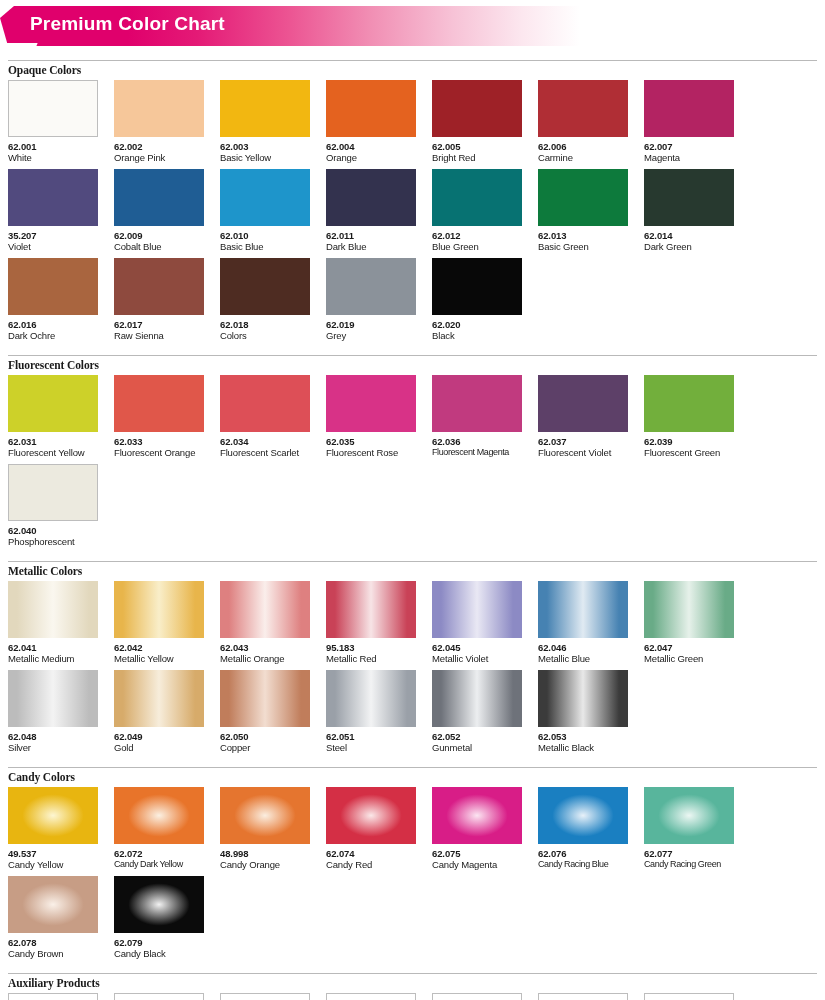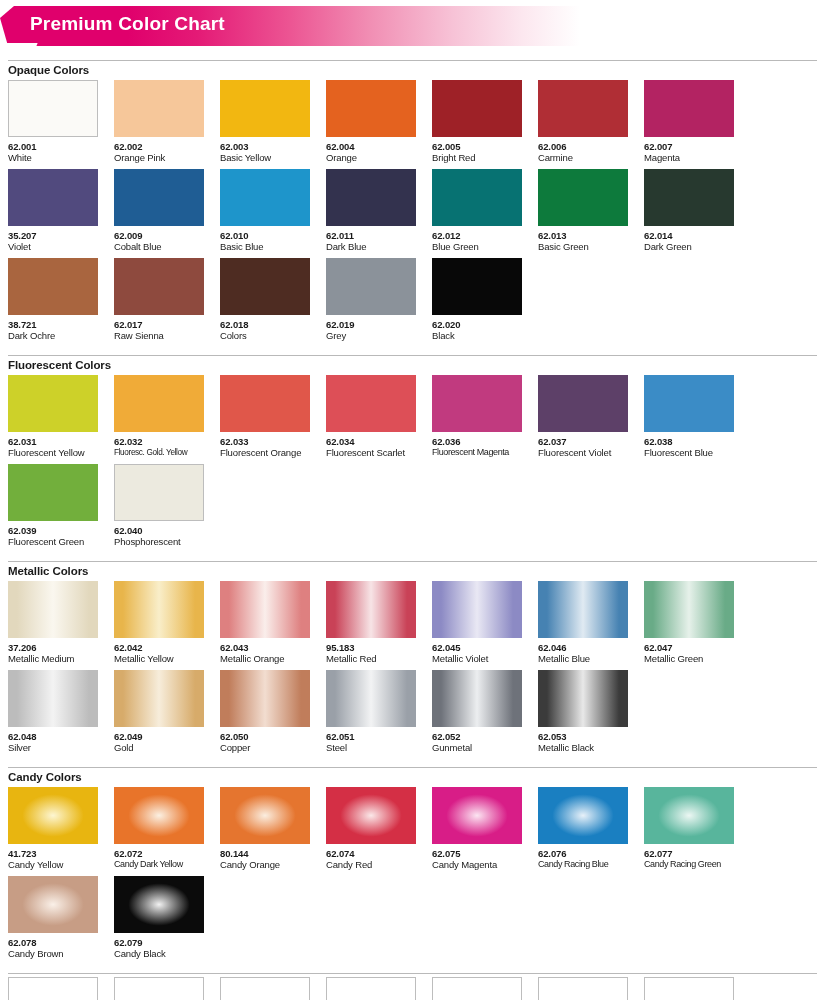--- a/index.html
+++ b/index.html
@@ -76,20 +76,21 @@
     background: #b9b9b9;
     width: 809px;
     margin-bottom: 3px;
   }
   .section-title {
     font-size: 11.5px;
     font-weight: bold;
     color: #1a1a1a;
     margin: 0 0 4px 0;
     letter-spacing: -0.1px;
+    font-family: Liberation Serif, serif;
   }
 
   .grid {
     display: flex;
     flex-wrap: wrap;
     gap: 0 1px;
   }
   .cell {
     width: 104px;
     margin-right: 1px;
@@ -206,21 +207,21 @@
           <div class="code">62.013</div>
           <div class="cname">Basic Green</div>
         </div>
         <div class="cell">
           <div class="swatch" style="background: rgb(39, 57, 47);"></div>
           <div class="code">62.014</div>
           <div class="cname">Dark Green</div>
         </div>
         <div class="cell">
           <div class="swatch" style="background: rgb(169, 101, 63);"></div>
-          <div class="code">38.721</div>
+          <div class="code">62.016</div>
           <div class="cname">Dark Ochre</div>
         </div>
         <div class="cell">
           <div class="swatch" style="background: rgb(142, 74, 62);"></div>
           <div class="code">62.017</div>
           <div class="cname">Raw Sienna</div>
         </div>
         <div class="cell">
           <div class="swatch" style="background: rgb(78, 44, 34);"></div>
           <div class="code">62.018</div>
@@ -241,68 +242,63 @@
     <div class="section">
       <div class="section-rule"></div>
       <div class="section-title">Fluorescent Colors</div>
       <div class="grid">
         <div class="cell">
           <div class="swatch" style="background: rgb(205, 209, 41);"></div>
           <div class="code">62.031</div>
           <div class="cname">Fluorescent Yellow</div>
         </div>
         <div class="cell">
-          <div class="swatch" style="background: rgb(240, 171, 56);"></div>
-          <div class="code">62.032</div>
-          <div class="cname tight">Fluoresc. Gold. Yellow</div>
-        </div>
-        <div class="cell">
           <div class="swatch" style="background: rgb(224, 87, 74);"></div>
           <div class="code">62.033</div>
           <div class="cname">Fluorescent Orange</div>
         </div>
         <div class="cell">
           <div class="swatch" style="background: rgb(221, 79, 87);"></div>
           <div class="code">62.034</div>
           <div class="cname">Fluorescent Scarlet</div>
         </div>
         <div class="cell">
+          <div class="swatch" style="background: rgb(216, 50, 135);"></div>
+          <div class="code">62.035</div>
+          <div class="cname">Fluorescent Rose</div>
+        </div>
+        <div class="cell">
           <div class="swatch" style="background: rgb(193, 58, 127);"></div>
           <div class="code">62.036</div>
           <div class="cname semi-tight">Fluorescent Magenta</div>
         </div>
         <div class="cell">
           <div class="swatch" style="background: rgb(93, 64, 104);"></div>
           <div class="code">62.037</div>
           <div class="cname">Fluorescent Violet</div>
-        </div>
-        <div class="cell">
-          <div class="swatch" style="background: rgb(59, 140, 198);"></div>
-          <div class="code">62.038</div>
-          <div class="cname">Fluorescent Blue</div>
         </div>
         <div class="cell">
           <div class="swatch" style="background: rgb(114, 175, 60);"></div>
           <div class="code">62.039</div>
           <div class="cname">Fluorescent Green</div>
         </div>
         <div class="cell">
           <div class="swatch bordered" style="background: rgb(236, 234, 223);"></div>
           <div class="code">62.040</div>
           <div class="cname">Phosphorescent</div>
         </div>
       </div>
     </div>
     <div class="section">
       <div class="section-rule"></div>
       <div class="section-title">Metallic Colors</div>
       <div class="grid">
         <div class="cell">
           <div class="swatch" style="background: linear-gradient(90deg, rgb(226, 216, 189) 0%, rgb(226, 216, 189) 10%, rgb(250, 247, 239) 50%, rgb(226, 216, 189) 90%, rgb(226, 216, 189) 100%);"></div>
-          <div class="code">37.206</div>
+          <div class="code">62.041</div>
           <div class="cname">Metallic Medium</div>
         </div>
         <div class="cell">
           <div class="swatch" style="background: linear-gradient(90deg, rgb(232, 181, 75) 0%, rgb(232, 181, 75) 10%, rgb(249, 238, 201) 50%, rgb(232, 181, 75) 90%, rgb(232, 181, 75) 100%);"></div>
           <div class="code">62.042</div>
           <div class="cname">Metallic Yellow</div>
         </div>
         <div class="cell">
           <div class="swatch" style="background: linear-gradient(90deg, rgb(222, 128, 128) 0%, rgb(222, 128, 128) 10%, rgb(250, 238, 235) 50%, rgb(222, 128, 128) 90%, rgb(222, 128, 128) 100%);"></div>
           <div class="code">62.043</div>
@@ -359,31 +355,31 @@
           <div class="cname">Metallic Black</div>
         </div>
       </div>
     </div>
     <div class="section">
       <div class="section-rule"></div>
       <div class="section-title">Candy Colors</div>
       <div class="grid">
         <div class="cell">
           <div class="swatch" style="background: radial-gradient(55% 60%, rgb(253, 246, 210) 0%, rgb(232, 181, 16) 62%, rgb(232, 181, 16) 100%);"></div>
-          <div class="code">41.723</div>
+          <div class="code">49.537</div>
           <div class="cname">Candy Yellow</div>
         </div>
         <div class="cell">
           <div class="swatch" style="background: radial-gradient(55% 60%, rgb(251, 240, 226) 0%, rgb(232, 116, 42) 62%, rgb(232, 116, 42) 100%);"></div>
           <div class="code">62.072</div>
           <div class="cname semi-tight">Candy Dark Yellow</div>
         </div>
         <div class="cell">
           <div class="swatch" style="background: radial-gradient(55% 60%, rgb(251, 238, 224) 0%, rgb(229, 117, 47) 62%, rgb(229, 117, 47) 100%);"></div>
-          <div class="code">80.144</div>
+          <div class="code">48.998</div>
           <div class="cname">Candy Orange</div>
         </div>
         <div class="cell">
           <div class="swatch" style="background: radial-gradient(55% 60%, rgb(251, 232, 233) 0%, rgb(212, 47, 69) 62%, rgb(212, 47, 69) 100%);"></div>
           <div class="code">62.074</div>
           <div class="cname">Candy Red</div>
         </div>
         <div class="cell">
           <div class="swatch" style="background: radial-gradient(55% 60%, rgb(252, 229, 242) 0%, rgb(216, 29, 135) 62%, rgb(216, 29, 135) 100%);"></div>
           <div class="code">62.075</div>
@@ -406,20 +402,21 @@
         </div>
         <div class="cell">
           <div class="swatch" style="background: radial-gradient(55% 60%, rgb(242, 242, 242) 0%, rgb(11, 11, 11) 62%, rgb(11, 11, 11) 100%);"></div>
           <div class="code">62.079</div>
           <div class="cname">Candy Black</div>
         </div>
       </div>
     </div>
     <div class="section">
       <div class="section-rule"></div>
+      <div class="section-title">Auxiliary Products</div>
       <div class="grid">
         <div class="cell">
           <div class="swatch bordered" style="background: rgb(255, 255, 255);"></div>
         </div>
         <div class="cell">
           <div class="swatch bordered" style="background: rgb(255, 255, 255);"></div>
         </div>
         <div class="cell">
           <div class="swatch bordered" style="background: rgb(255, 255, 255);"></div>
         </div>

